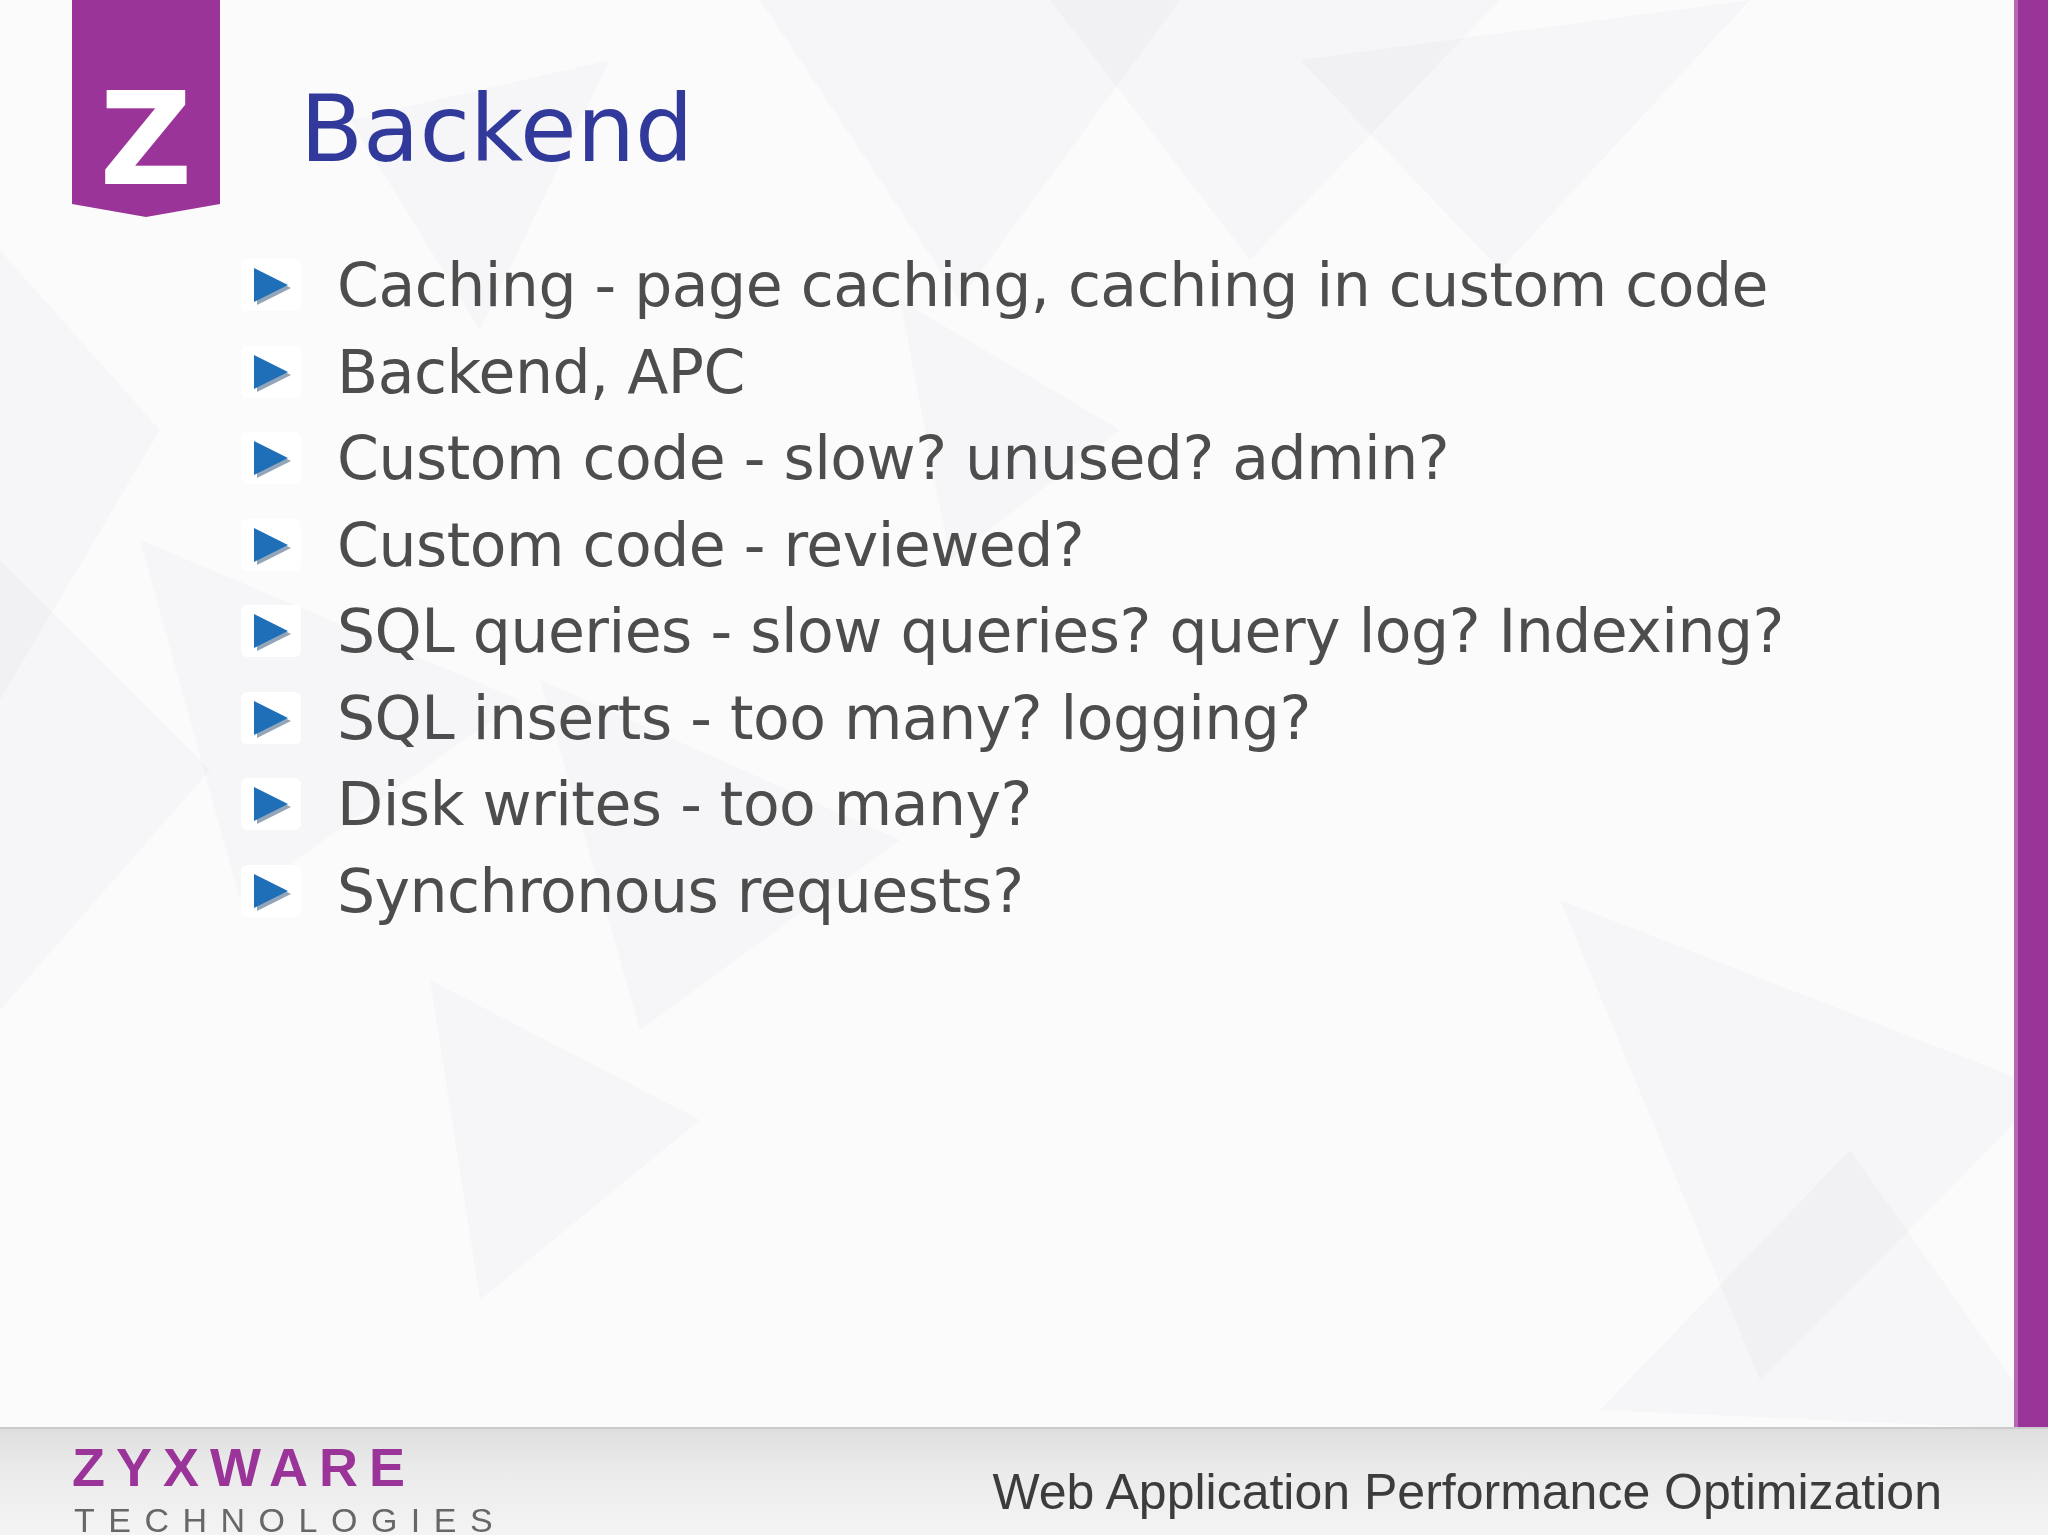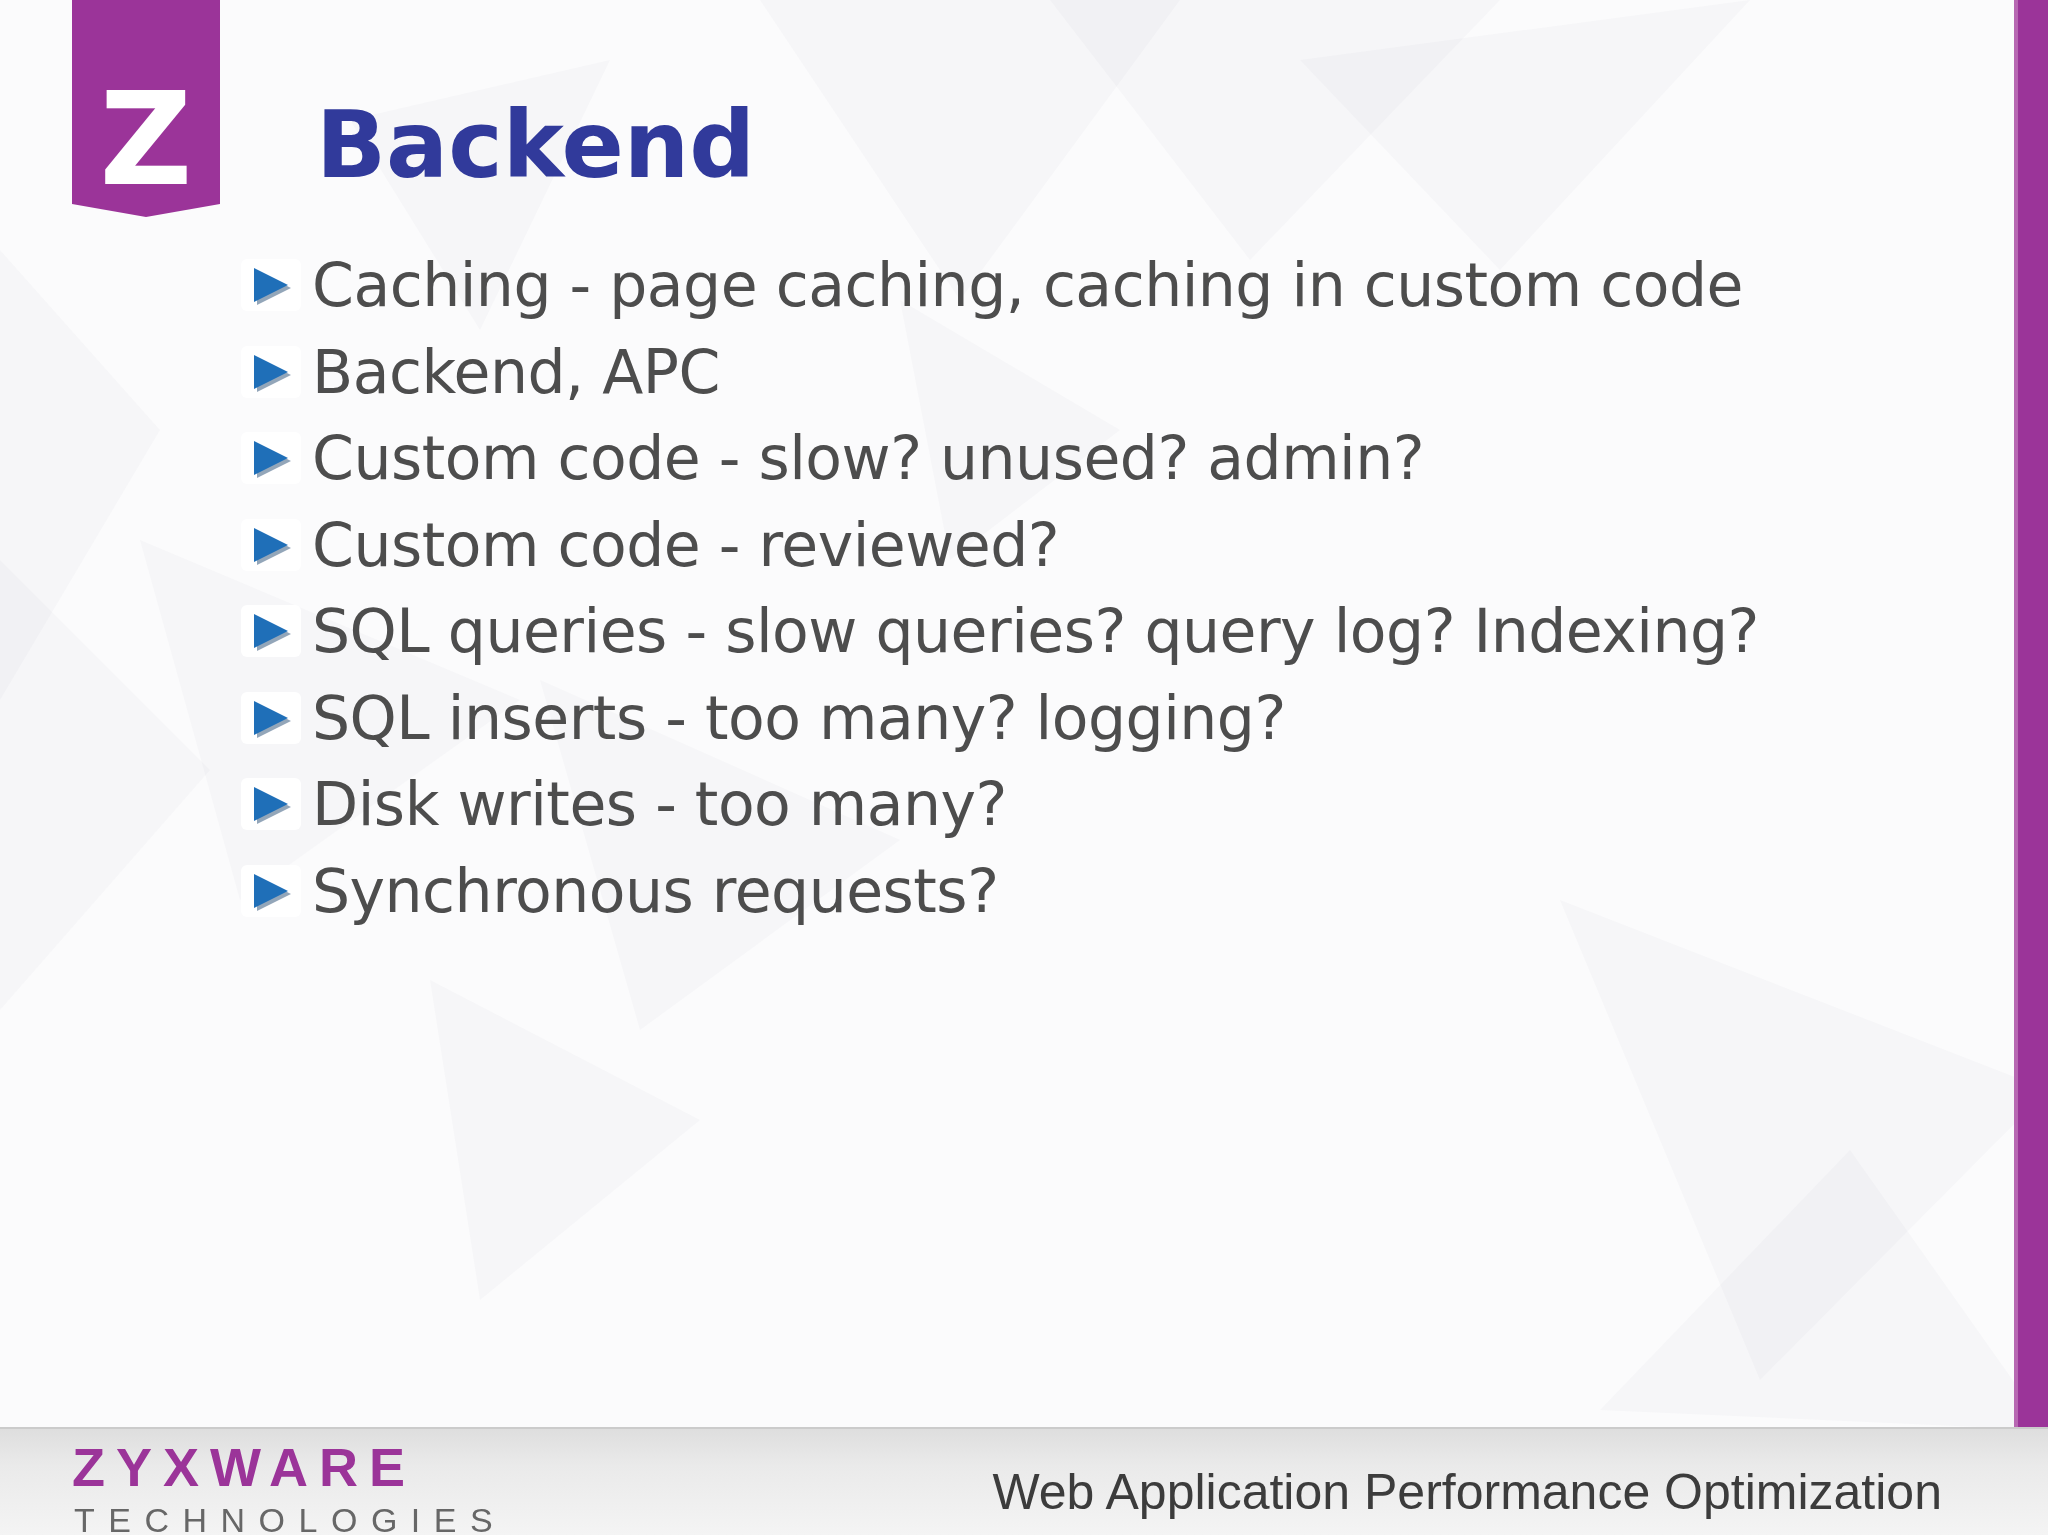--- a/index.html
+++ b/index.html
@@ -20,33 +20,34 @@
     display:flex;justify-content:center;align-items:flex-end;
     padding-bottom:26px;box-sizing:border-box;
   }
   .ribbon .z{
     color:#fff;font-weight:bold;font-size:128px;line-height:0.8;
     font-family:"DejaVu Sans",sans-serif;
   }
 
   
   .title{
-    position:absolute;left:300px;top:84px;margin:16px;
-    font-size:92px;font-weight:bold;line-height:1;
+    position:absolute;left:300px;top:84px;margin:0;
+    font-size:92px;font-weight:normal;line-height:1;
     color:var(--title-blue,#313a9b);
     letter-spacing:0px;
   }
 
   
   .bullets{
     position:absolute;left:0;top:242px;margin:0;padding:0;list-style:none;width:1900px;
   }
   .bullets li{
     height:86.5px;display:flex;align-items:center;
     padding-left:241px;
+    gap:25px;
   }
   .chip{
     width:60px;height:52px;background:#ffffff;border-radius:6px;
     display:flex;align-items:center;justify-content:center;
     flex:none;margin-right:11px;
   }
   .tri{
     width:0;height:0;display:block;
     border-top:17px solid transparent;
     border-bottom:17px solid transparent;

